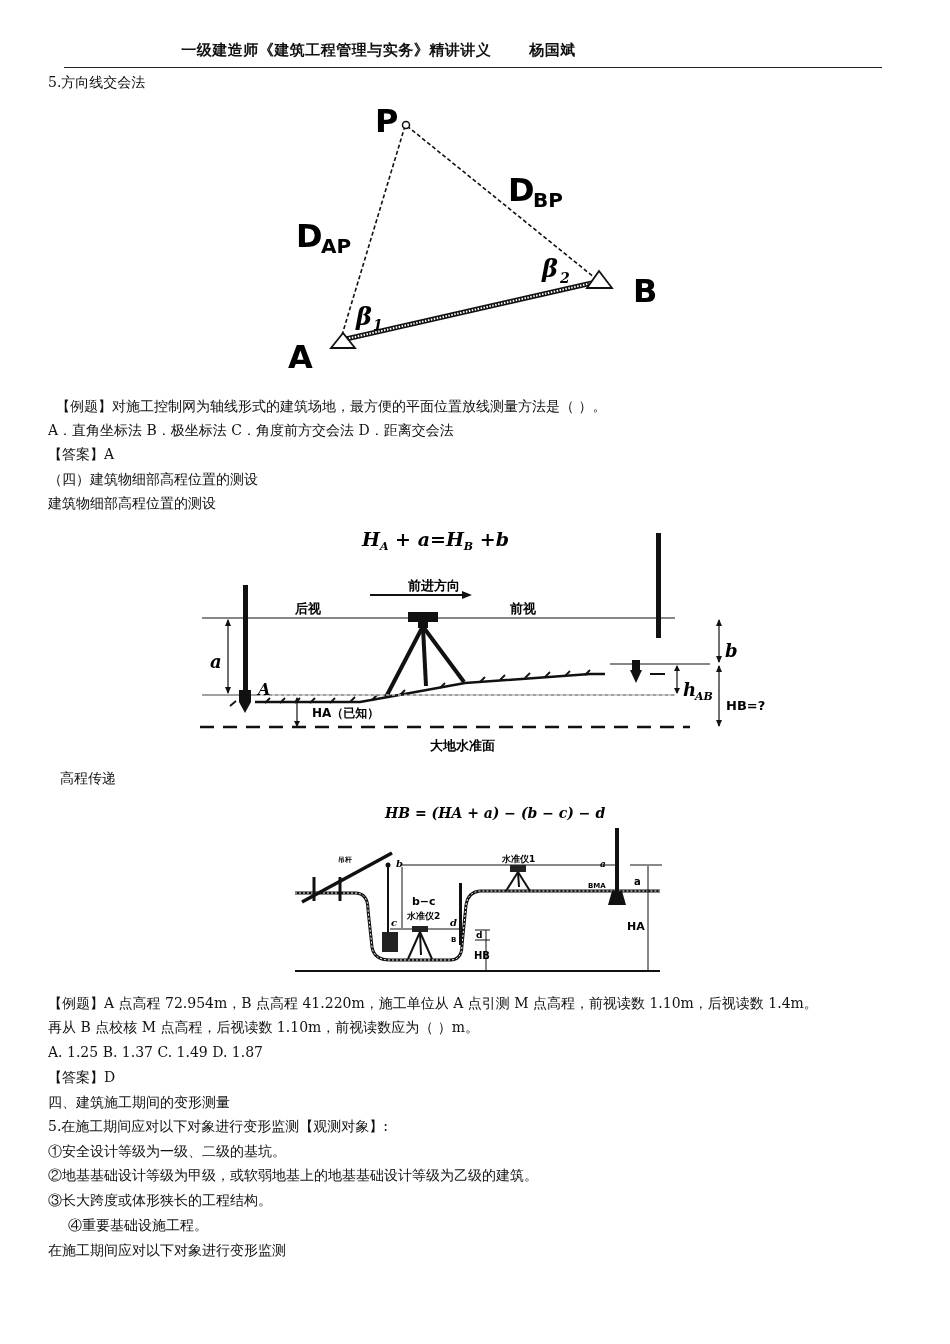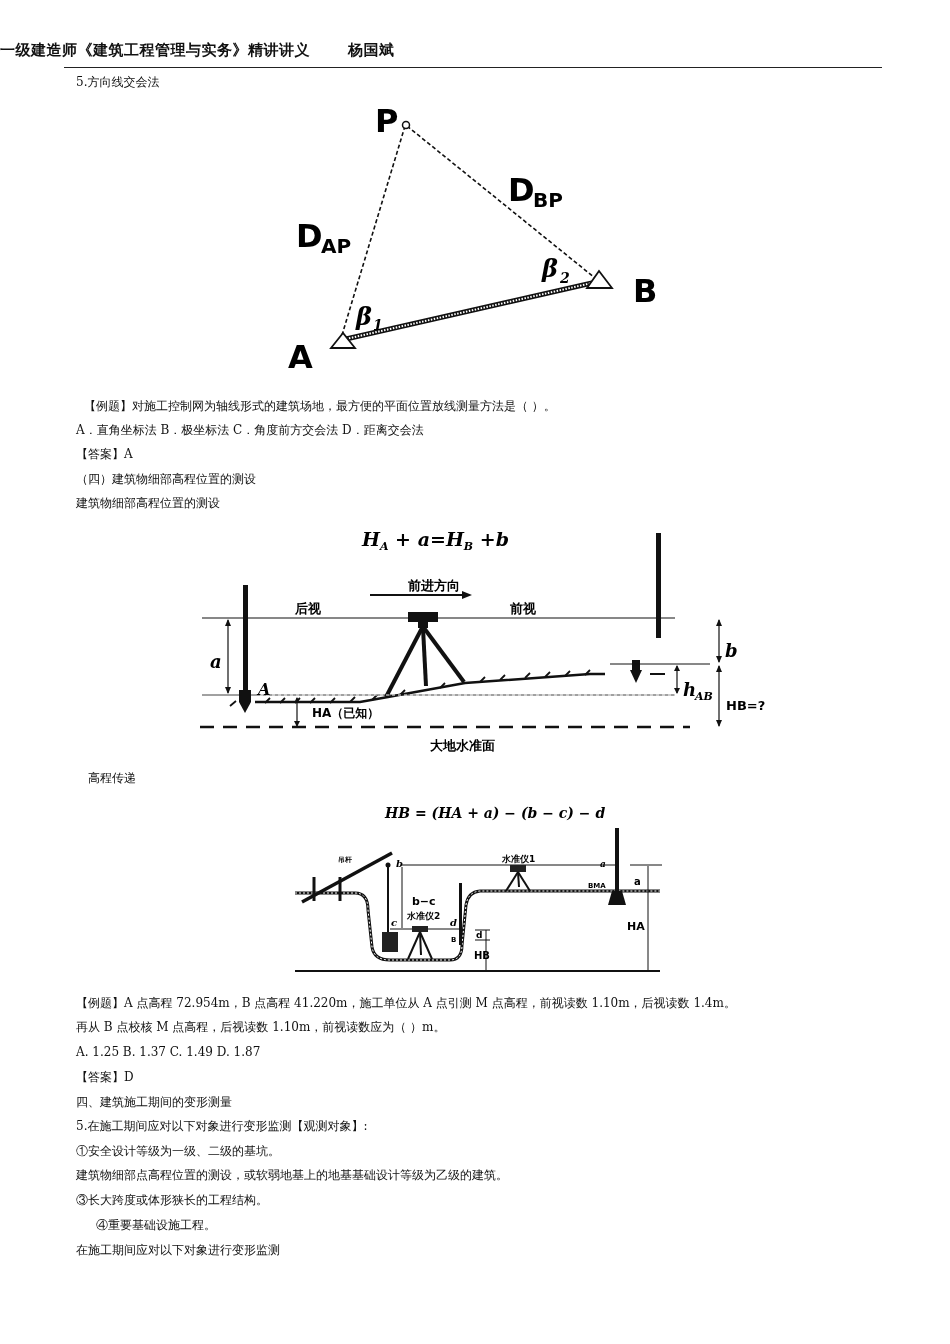--- a/index.html
+++ b/index.html
@@ -1,24 +1,24 @@
 <!DOCTYPE html>
 <html><head>
 <meta charset="utf-8">
 <style>
   html, body { margin:0; padding:0; background:#ffffff; }
   body { width:950px; height:1344px; position:relative; overflow:hidden;
          font-family:"DejaVu Serif","Liberation Serif",serif; color:#111; }
-  .header-title { position:absolute; left:0; width:757px; top:41px; text-align:left;
+  .header-title { position:absolute; left:0; width:757px; top:41px; text-align:center;
          font-family:"DejaVu Sans","Liberation Sans",sans-serif; font-weight:bold;
          font-size:15px; letter-spacing:0.5px; }
   .header-title .author { margin-left:38px; }
   .header-rule { position:absolute; left:64px; width:818px; top:67px; height:0;
          border-top:1.3px solid #222; }
-  .line { position:absolute; left:76px; font-size:12px; line-height:18px; white-space:nowrap; }
+  .line { position:absolute; left:48px; font-size:14px; line-height:18px; white-space:nowrap; }
   svg { position:absolute; }
   .dg-text { font-family:"DejaVu Sans","Liberation Sans",sans-serif; }
   .dg-ital { font-family:"DejaVu Serif","Liberation Serif",serif; font-style:italic; font-weight:bold; }
 </style>
 </head>
 <body>
 
 <div class="header-title">
   <span>一级建造师《建筑工程管理与实务》精讲讲义</span><span class="author">杨国斌</span>
 </div>
@@ -206,16 +206,16 @@
 </svg>
 
 <div class="line" style="top:994px;">【例题】A 点高程 72.954m，B 点高程 41.220m，施工单位从 A 点引测 M 点高程，前视读数 1.10m，后视读数 1.4m。</div>
 <div class="line" style="top:1018px;">再从 B 点校核 M 点高程，后视读数 1.10m，前视读数应为（   ）m。</div>
 <div class="line" style="top:1043px;">A. 1.25   B. 1.37   C. 1.49    D. 1.87</div>
 <div class="line" style="top:1068px;">【答案】D</div>
 
 <div class="line" style="top:1093px;">四、建筑施工期间的变形测量</div>
 <div class="line" style="top:1117px;">5.在施工期间应对以下对象进行变形监测【观测对象】:</div>
 <div class="line" style="top:1142px;">①安全设计等级为一级、二级的基坑。</div>
-<div class="line" style="top:1166px;">建筑物细部点高程位置的测设，或软弱地基上的地基基础设计等级为乙级的建筑。</div>
+<div class="line" style="top:1166px;">②地基基础设计等级为甲级，或软弱地基上的地基基础设计等级为乙级的建筑。</div>
 <div class="line" style="top:1191px;">③长大跨度或体形狭长的工程结构。</div>
 <div class="line" style="top:1216px;margin-left:20px;">④重要基础设施工程。</div>
 <div class="line" style="top:1241px;">在施工期间应对以下对象进行变形监测</div>
 
 </body></html>

